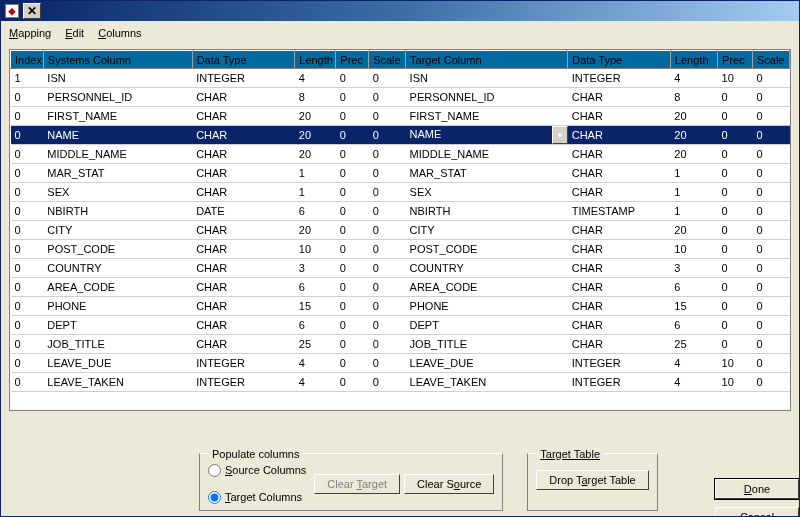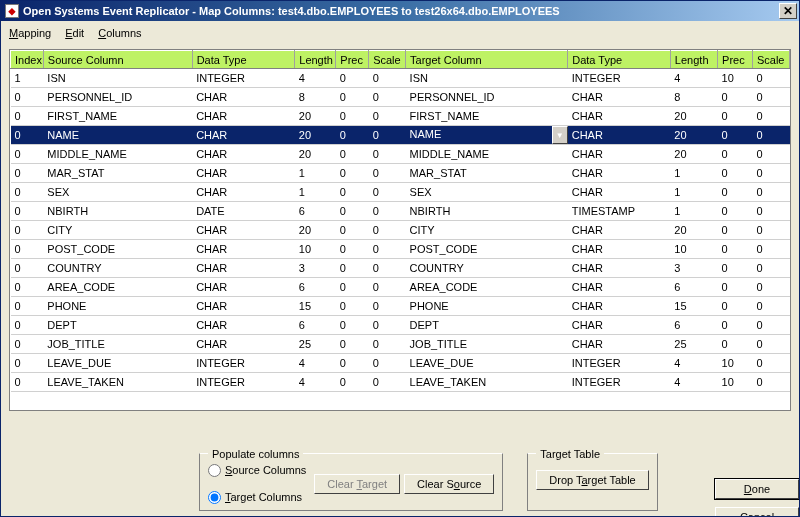--- a/index.html
+++ b/index.html
@@ -14,21 +14,21 @@
   .titlebar .win-btn span{ font-family: Arial; font-size:12px;}
 
   
   .menubar { height:20px; padding:12px 8px; display:flex; gap:14px; align-items:center; color:#000; }
   .menubar .menu-item { cursor:pointer; }
   .menubar .menu-item u{ text-decoration:underline; }
 
   
   .grid-wrap { margin:4px 8px 0 8px; border:1px solid #808080; background:#fff; height:362px; position:relative; }
   table.grid { border-collapse:collapse; width:100%; table-layout:fixed; }
-  table.grid th { background:#bef264; border-right:1px solid #A0A0A0; border-bottom:1px solid #808080; border-top:1px solid #fff; border-left:1px solid #fff; text-align:left; font-weight:normal; padding:2px 4px; height:18px; font-size:11px; white-space:nowrap; overflow:hidden;}
+  table.grid th { background:#0369a1; border-right:1px solid #A0A0A0; border-bottom:1px solid #808080; border-top:1px solid #fff; border-left:1px solid #fff; text-align:left; font-weight:normal; padding:2px 4px; height:18px; font-size:11px; white-space:nowrap; overflow:hidden;}
   table.grid td { border-bottom:1px solid #D0D0D0; padding:2px 4px; font-size:11px; white-space:nowrap; overflow:hidden; height:19px;}
   table.grid tr.selected td { background:#0A246A; color:#fff; }
 
   
   .c-idx { width:32px; }
   .c-scol{ width:145px; }
   .c-sdt { width:100px; }
   .c-slen{ width:40px; }
   .c-sprc{ width:32px; }
   .c-sscl{ width:36px; }
@@ -62,21 +62,20 @@
 
   .right-btns{ margin-left:auto; display:flex; flex-direction:column; gap:8px;margin-top:48px;}
 
   .populate-area{ margin-left:190px; display:flex; gap:14px;}
 </style>
 </head>
 <body>
 
 <div class="titlebar">
   <div class="app-icon">◆</div>
-  <div class="title-text">Open Systems Event Replicator - Map Columns:  test4.dbo.EMPLOYEES  to  test26x64.dbo.EMPLOYEES</div>
   <div class="win-btn">
       <span>✕</span>
     </div>
 </div>
 
 <div class="menubar">
   <span class="menu-item"><u>M</u><span></span>apping</span>
   <span class="menu-item"><u>E</u>dit</span>
   <span class="menu-item"><u>C</u>olumns</span>
 </div>
@@ -92,21 +91,21 @@
         <col class="c-sscl">
       <col class="c-tcol">
         <col class="c-tdt">
         <col class="c-tlen">
         <col class="c-tprc">
         <col class="c-tscl">
     </colgroup>
     <thead>
       <tr>
         <th>Index</th>
-        <th>Source Column</th>
+        <th>Systems Column</th>
         <th>Data Type</th>
         <th>Length</th>
         <th>Prec</th>
         <th>Scale</th>
         <th>Target Column</th>
         <th>Data Type</th>
         <th>Length</th>
         <th>Prec</th>
         <th>Scale</th>
       </tr>
@@ -358,21 +357,21 @@
               <label for="r2"><u>T</u>arget Columns</label>
           </div>
         </div>
         <div class="btn-col">
           <button class="win disabled">Clear <u>T</u>arget</button>
           <button class="win">Clear S<u>o</u>urce</button>
         </div>
       </div>
     </fieldset>
 
-    <fieldset class="group" style="padding-top:10px;">
+    <fieldset class="group" style="padding-top:10px;text-decoration:underline;">
       <legend>Target Table</legend>
       <button class="win" style="min-width:110px;">Drop T<u>a</u>rget Table</button>
     </fieldset>
   </div>
 
   <div class="right-btns">
     <button class="win default"><u>D</u>one</button>
     <button class="win"><u>C</u>ancel</button>
   </div>
 </div>

